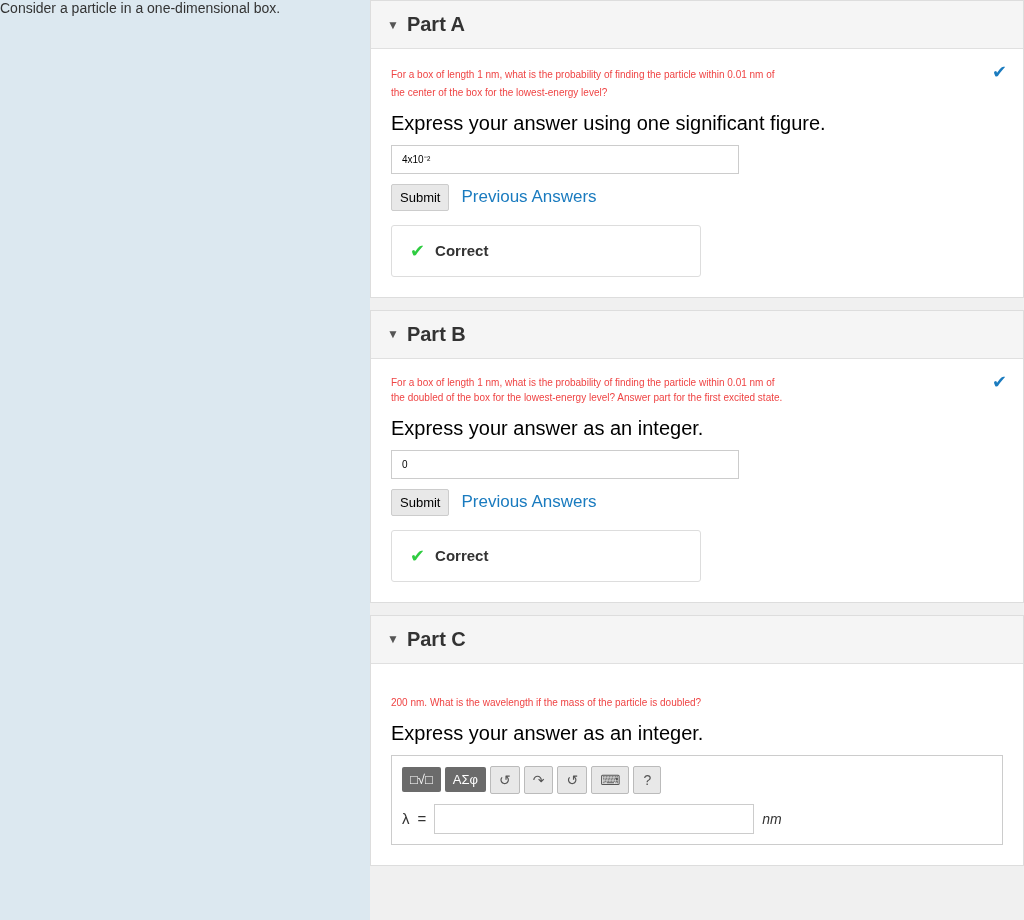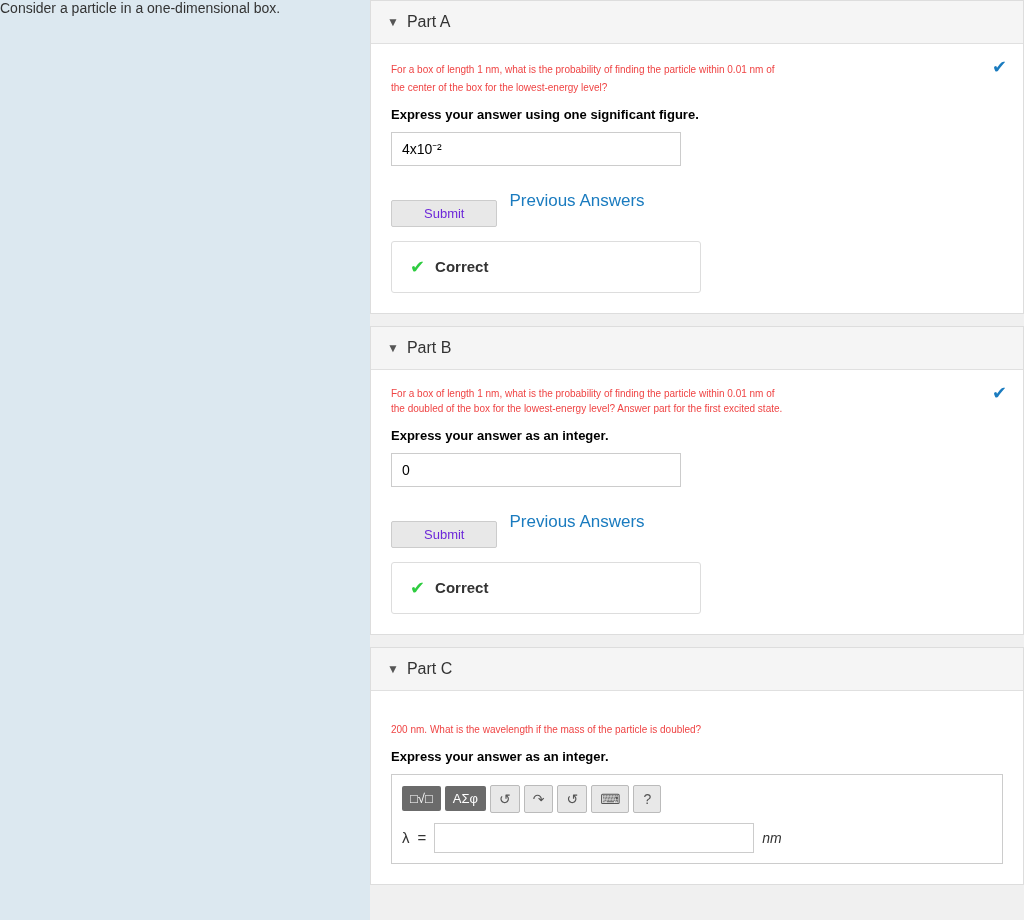--- a/index.html
+++ b/index.html
@@ -31,22 +31,22 @@
     .part-header {
       display: flex;
       align-items: center;
       padding: 12px 16px;
       background: #f5f5f5;
       border-bottom: 1px solid #e0e0e0;
       gap: 8px;
       cursor: pointer;
     }
     .part-header-title {
-      font-size: 16px;
-      font-weight: normal;
+      font-size: 20px;
+      font-weight: bold;
       color: #333;
     }
     .chevron-icon {
       color: #555;
       font-size: 12px;
     }
     .part-body {
       padding: 16px 20px 20px 20px;
       background: #fff;
       position: relative;
@@ -62,48 +62,47 @@
       color: #ef4444;
       line-height: 1.5;
       margin-bottom: 12px;
       font-size: 10px;
     }
     .monospace-inline {
       font-family: 'Courier New', monospace;
       font-size: 13px;
     }
     .instruction-text {
-      font-weight: bold;
+      font-weight: normal;
       margin-bottom: 10px;
-      font-size: 13px;
+      font-size: 20px;
     }
     .answer-input {
-      width: 290px;
+      width: 348px;
       padding: 8px 10px;
       border: 1px solid #ccc;
-      font-size: 14px;
+      font-size: 10px;
       margin-bottom: 10px;
       background: #fff;
       outline: none;
     }
     .button-row {
       display: flex;
       align-items: center;
       gap: 12px;
       margin-bottom: 14px;
     }
     .submit-btn {
       background: #e8e8e8;
       border: 1px solid #ccc;
-      padding: 5px 32px;
+      padding: 5px 8px;
       font-size: 13px;
-      color: #6d28d9;
+      color: #000000;
       cursor: default;
       border-radius: 2px;
-      margin-top: 24px;
     }
     .prev-answers-link {
       color: #1a7bbf;
       text-decoration: none;
       font-size: 17px;
       cursor: pointer;
     }
     .correct-box {
       border: 1px solid #ddd;
       border-radius: 3px;

